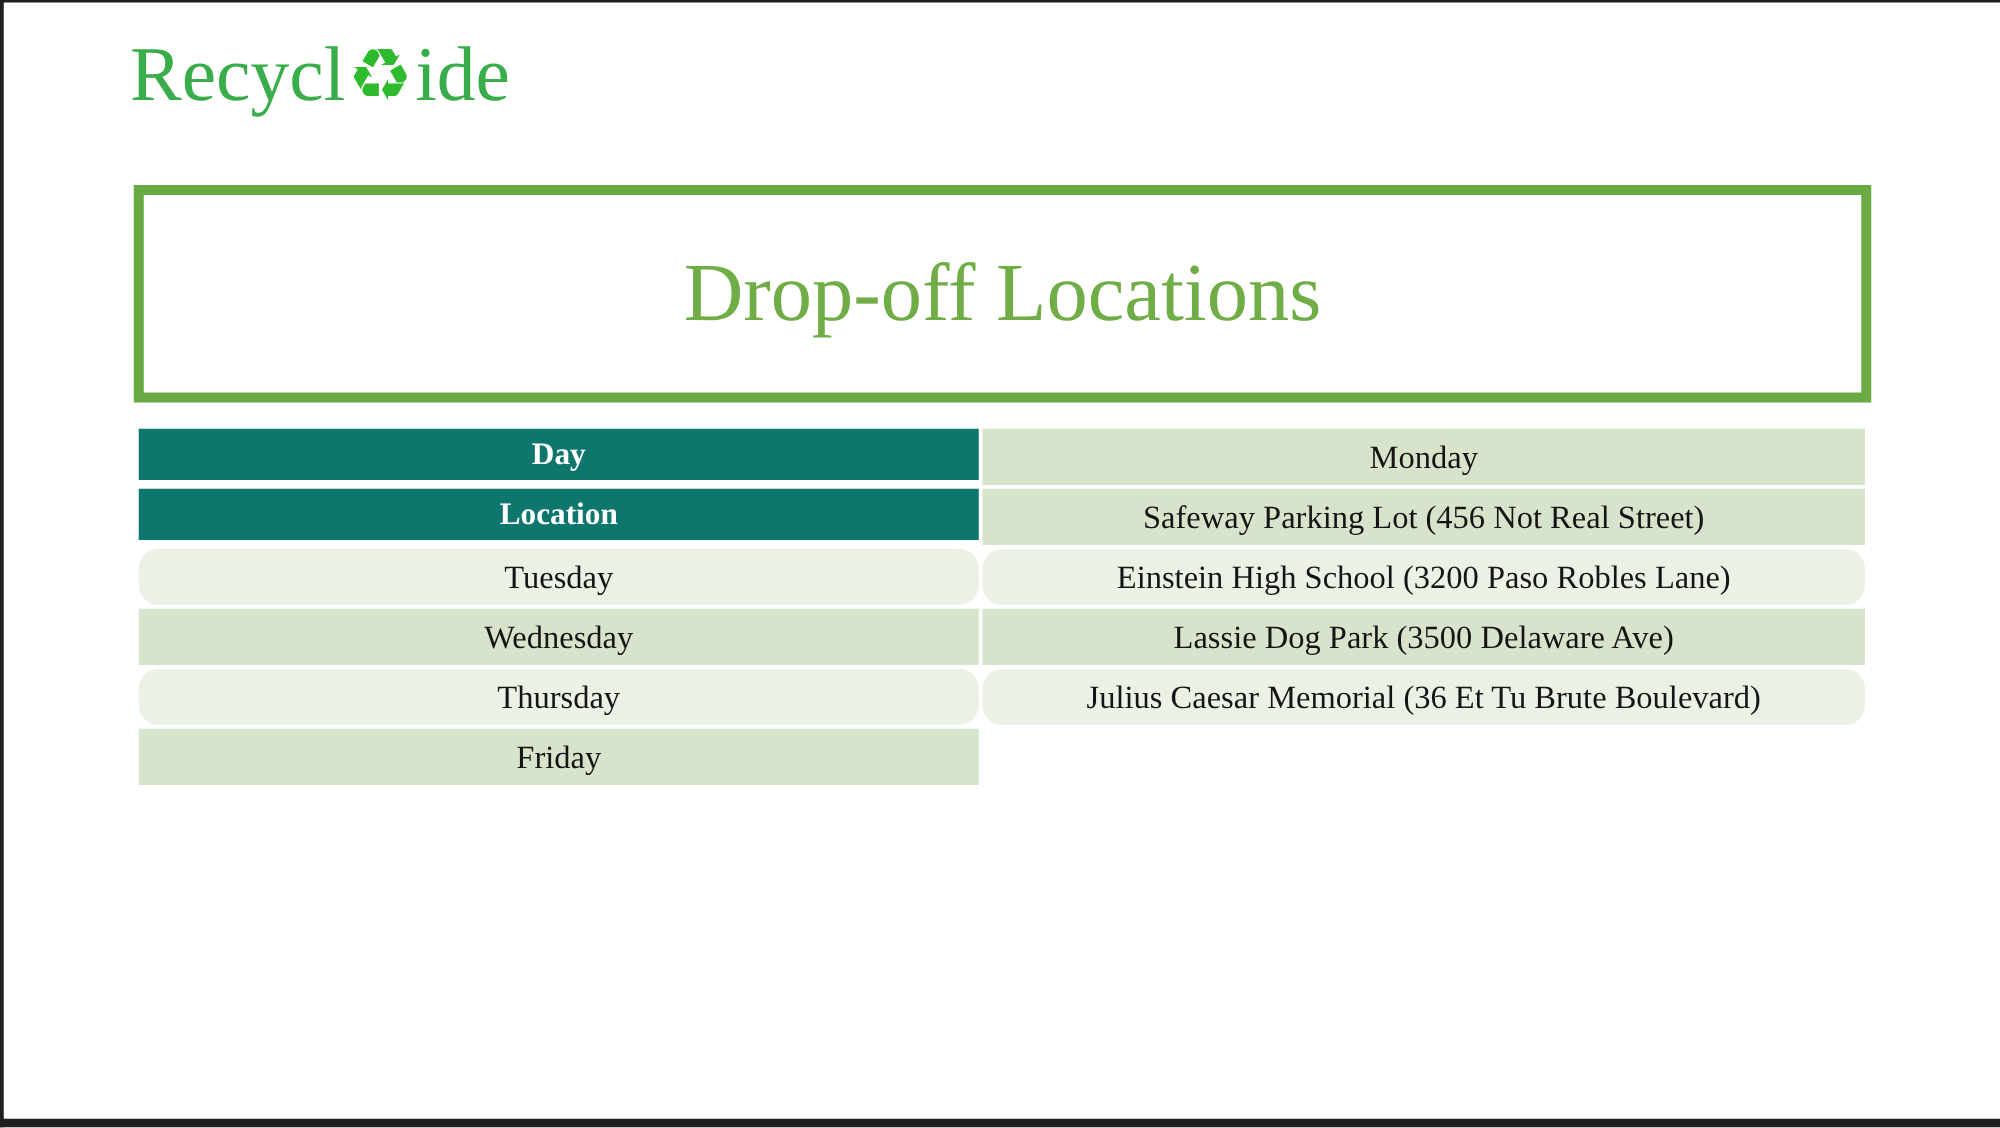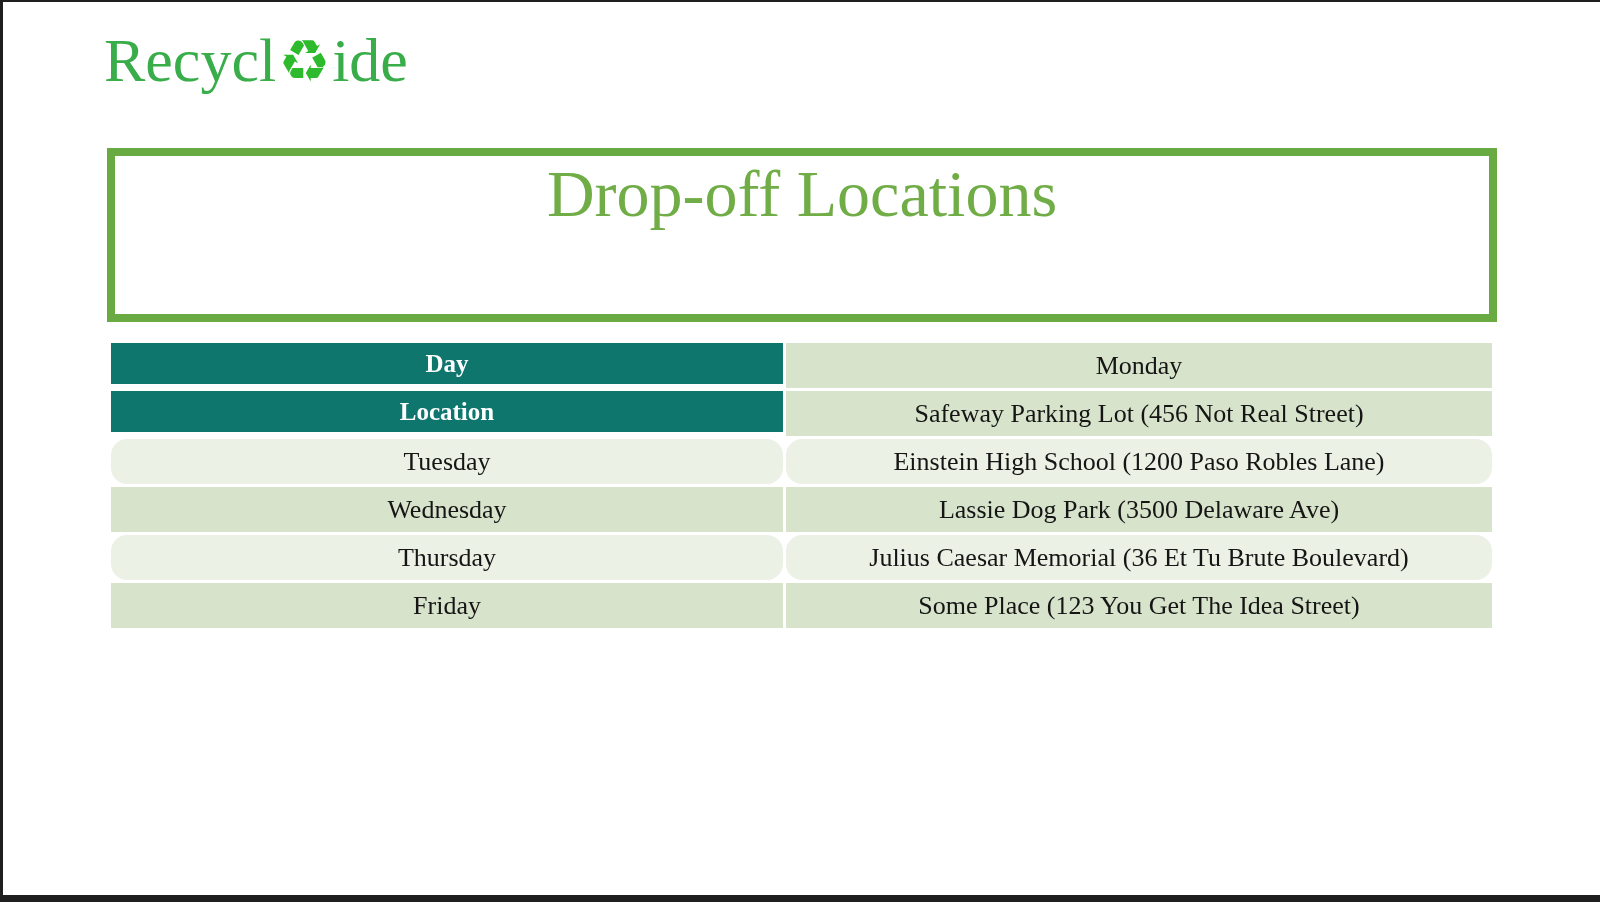--- a/index.html
+++ b/index.html
@@ -24,21 +24,21 @@
     color: #2dbb2d;
     font-family: "DejaVu Sans", sans-serif;
     font-size: 58px;
     padding: 0 2px;
   }
 
   .title-box {
     position: absolute; left: 107px; top: 148px;
     width: 1390px; height: 174px;
     border: 8px solid #6aaa43; background: #ffffff;
-    display: flex; justify-content: center;
+    display: flex; align-items: center; justify-content: center;
   }
   .title-text {
     color: #70ad47; font-size: 66px; font-weight: 400;
     letter-spacing: 0px; white-space: nowrap;
   }
 
   .schedule {
     position: absolute; left: 111px; top: 343px;
     width: 1381px;
     display: grid;
@@ -74,23 +74,22 @@
 </div>
 
 <div class="schedule">
   <div class="cell header">Day</div>
   <div class="cell data row-dark">Monday</div>
 
   <div class="cell header">Location</div>
   <div class="cell data row-dark">Safeway Parking Lot (456 Not Real Street)</div>
 
   <div class="cell data row-light">Tuesday</div>
-  <div class="cell data row-light">Einstein High School (1200 Paso Robles Lane)</div>
+  <div class="cell data row-light">Einstein High School (3200 Paso Robles Lane)</div>
 
   <div class="cell data row-dark">Wednesday</div>
   <div class="cell data row-dark">Lassie Dog Park (3500 Delaware Ave)</div>
 
   <div class="cell data row-light">Thursday</div>
   <div class="cell data row-light">Julius Caesar Memorial (36 Et Tu Brute Boulevard)</div>
 
   <div class="cell data row-dark">Friday</div>
-  <div class="cell data row-dark">Some Place (123 You Get The Idea Street)</div>
 </div>
 
 </body></html>

